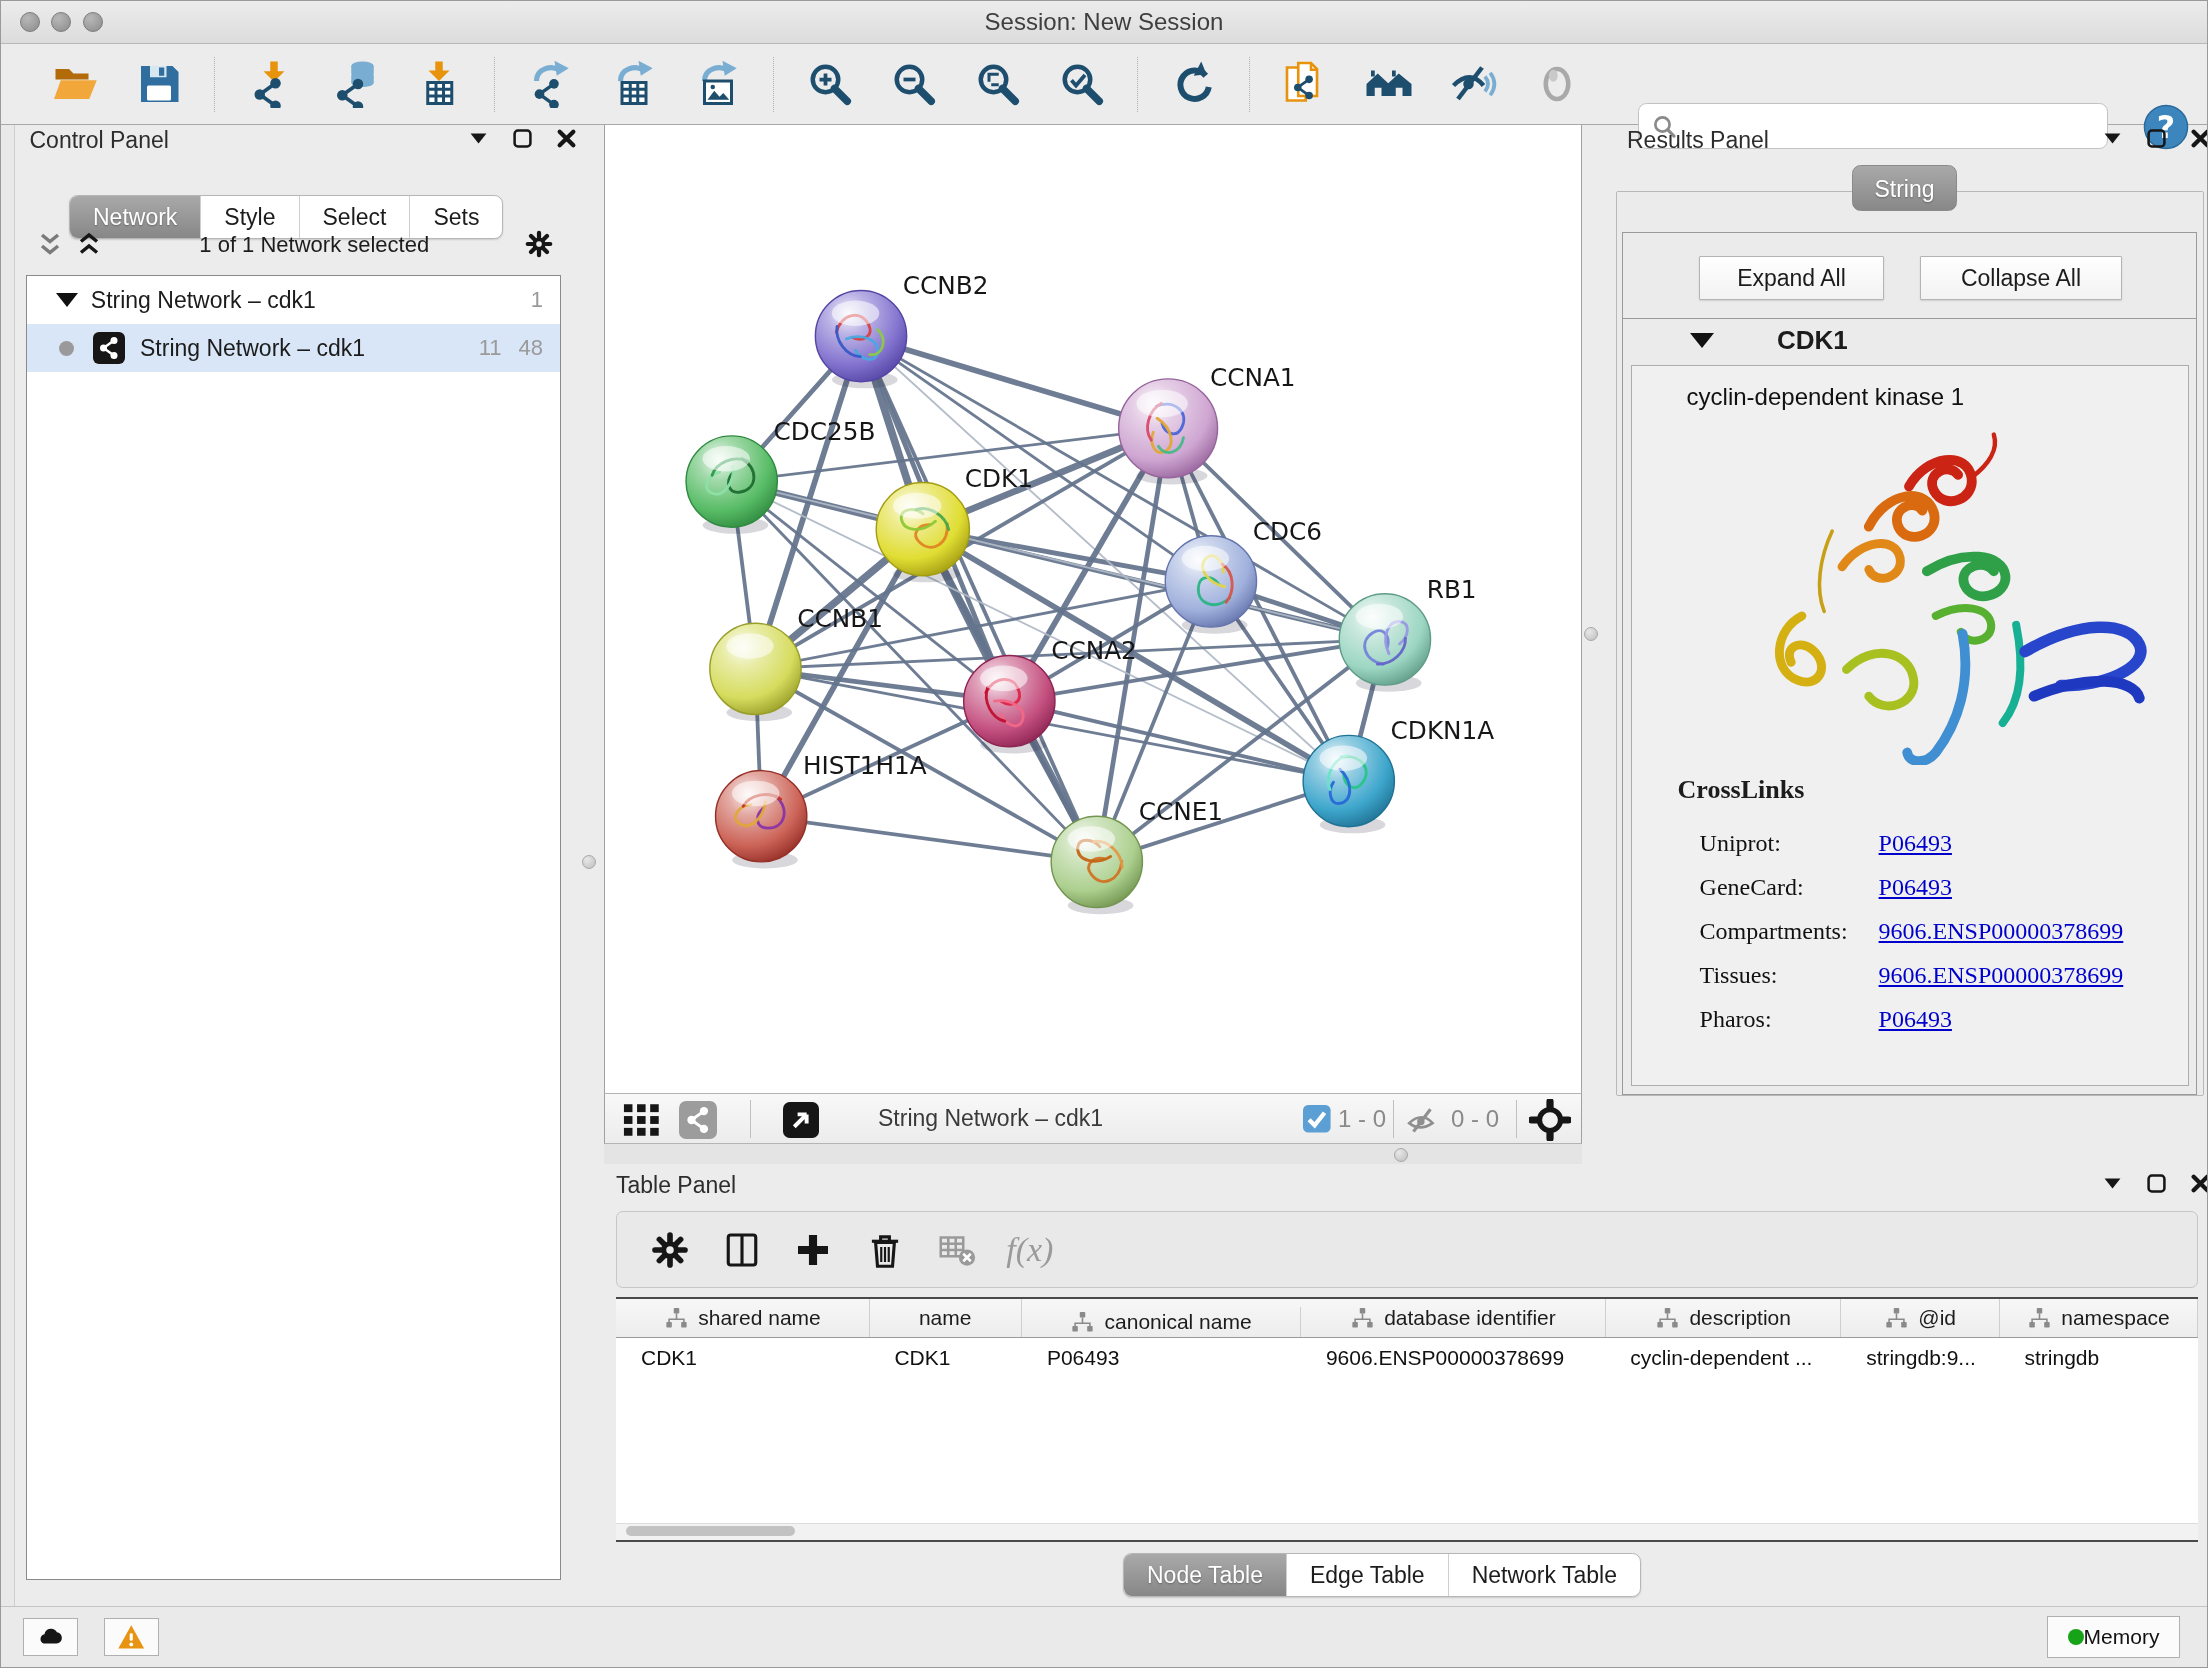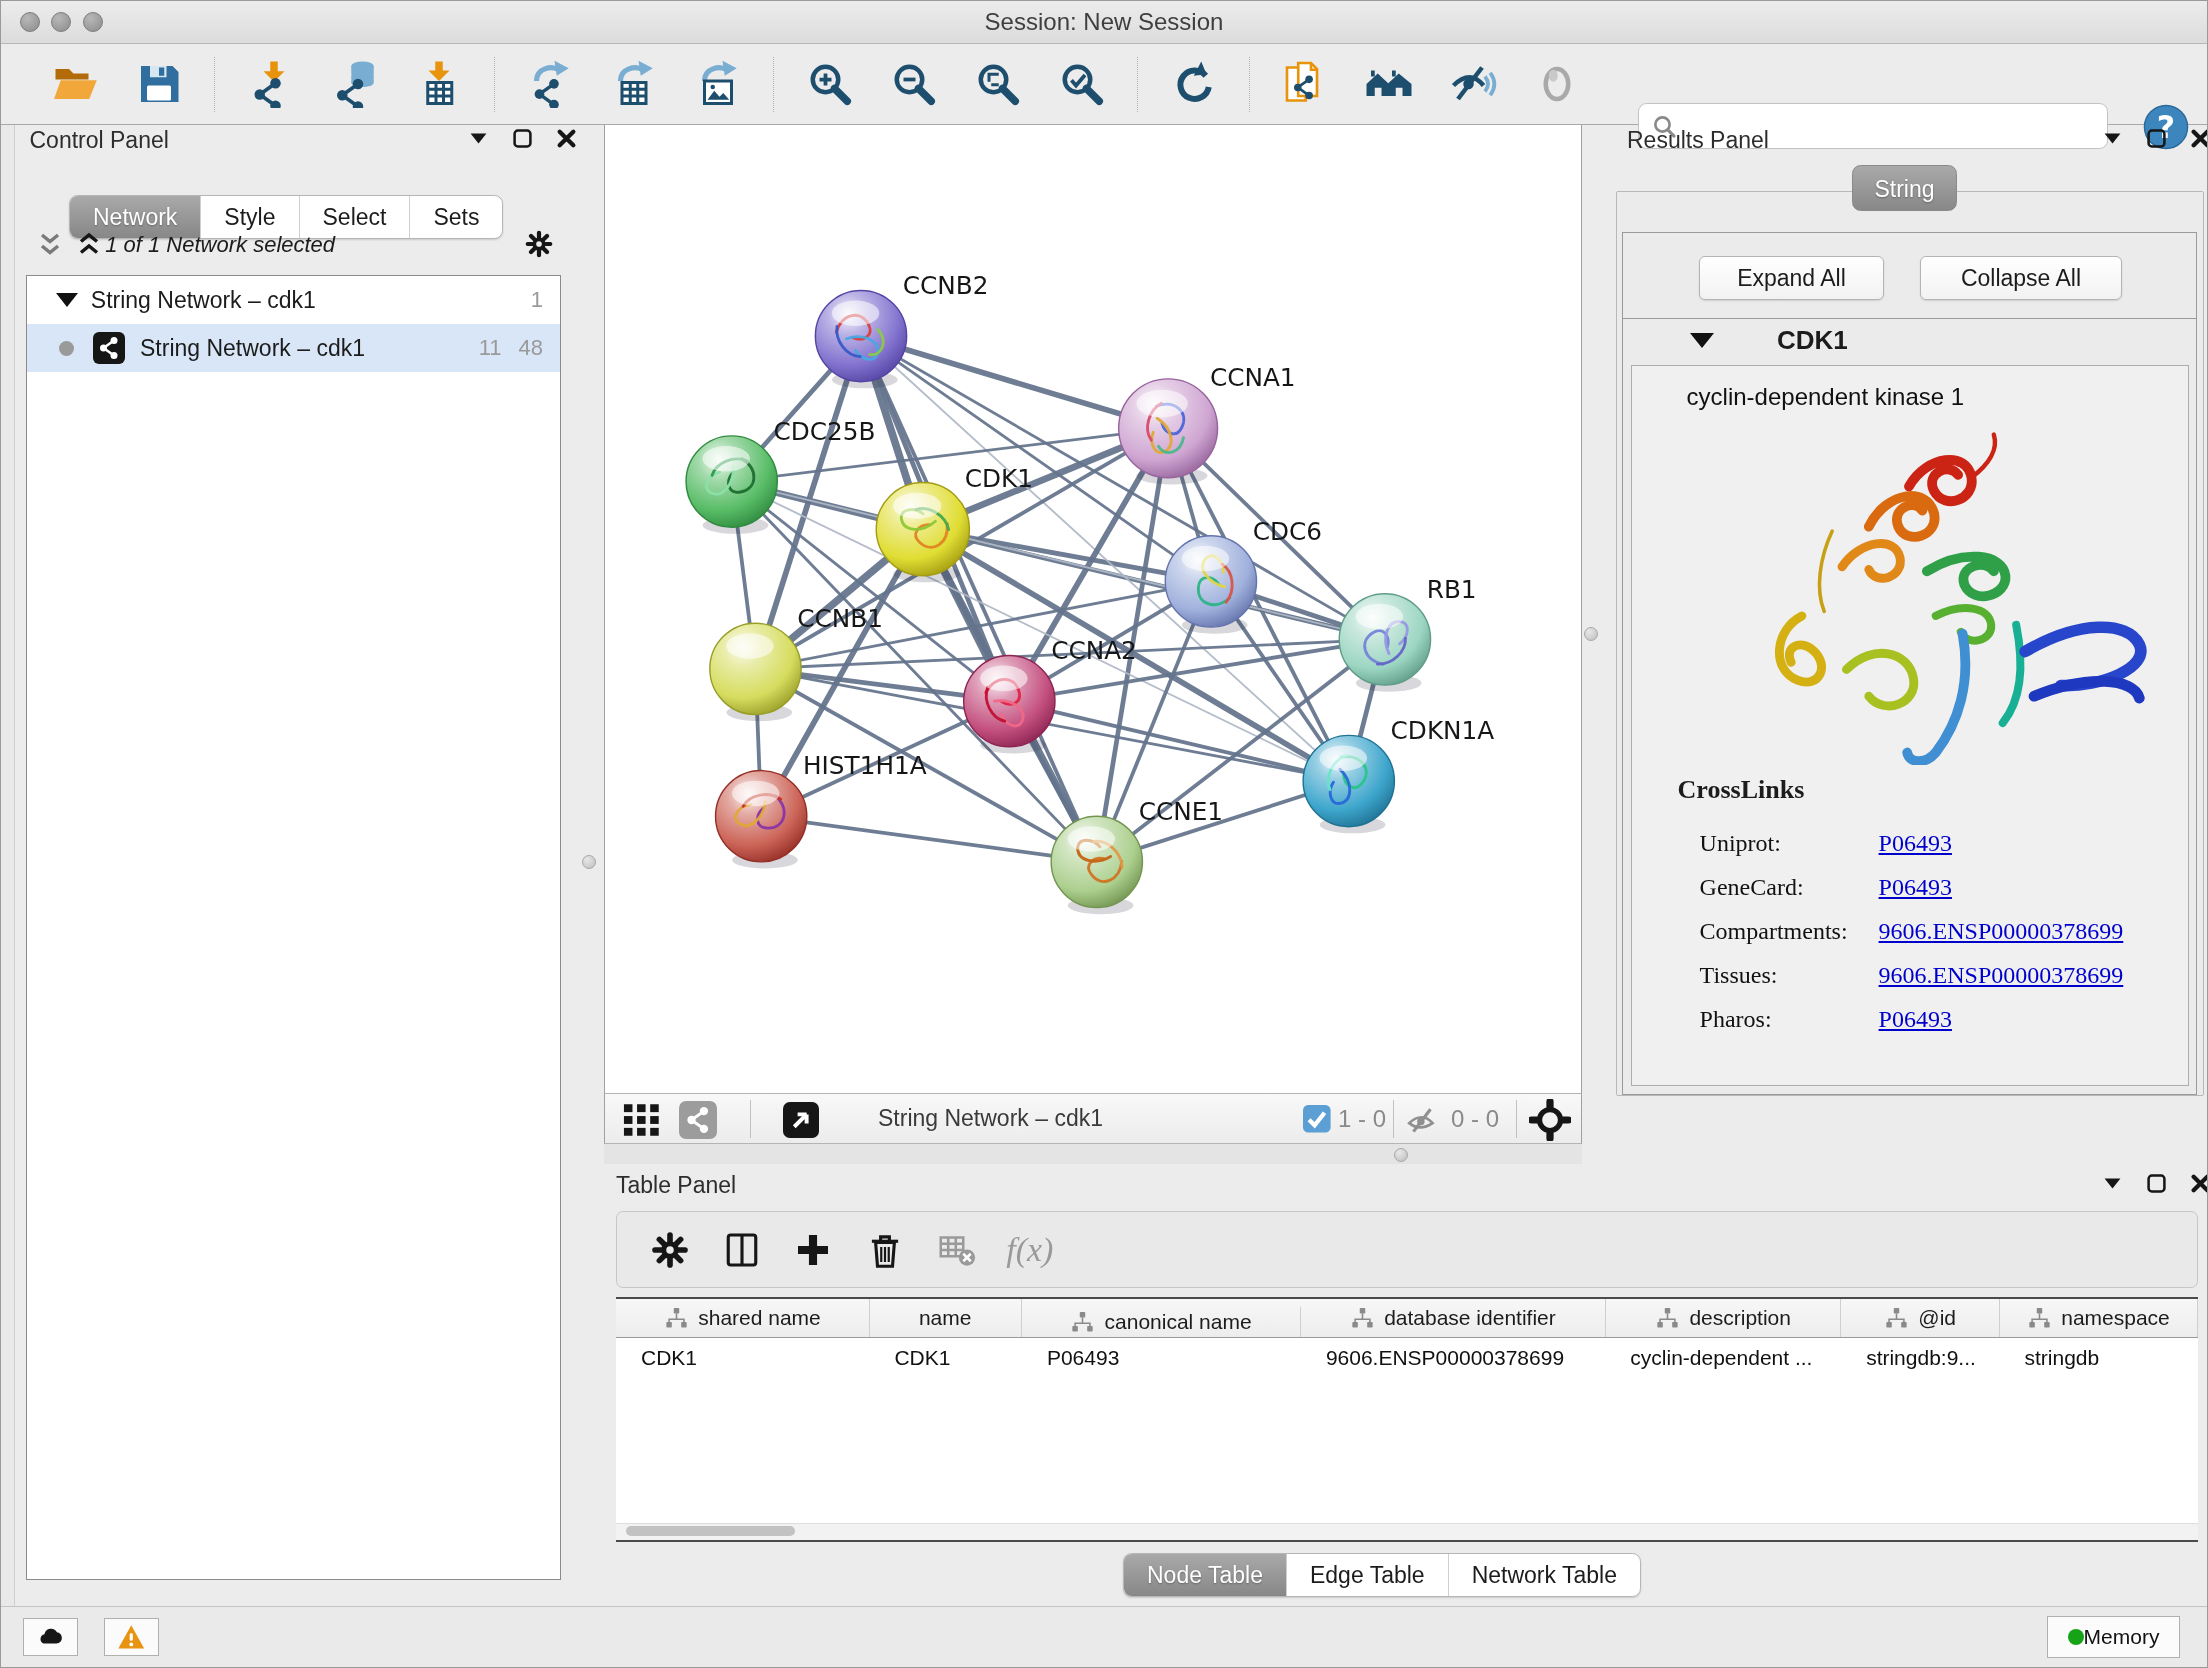--- a/index.html
+++ b/index.html
@@ -34,21 +34,21 @@
   .pctl svg{width:23px;height:23px;}
   .seg{display:flex;border:1px solid #b6b6b6;border-radius:8.6px;background:#fff;overflow:hidden;
        box-shadow:0 1px 1.9px rgba(0,0,0,.15);}
   .seg .tab{padding:0 23px;line-height:42px;font-size:23px;color:#1c1c1c;border-left:1px solid #cfcfcf;white-space:nowrap;}
   .seg .tab:first-child{border-left:none;}
   .seg .tab.active{background:linear-gradient(#a9a9a9,#878787);color:#fff;text-shadow:0 1px 1.9px rgba(0,0,0,.3);}
   
   .leftstrip{position:absolute;left:0;top:124px;width:13.3px;height:1482px;background:#e9e9e9;border-right:1px solid #cfcfcf;}
   .cp-tabs{position:absolute;left:68px;top:164px;margin-top:30px;}
   .cp-sumrow{position:absolute;left:25px;top:221px;width:535px;height:46px;display:flex;align-items:center;}
-  .cp-sum{flex:1;font-size:22px;color:#1c1c1c;font-style:italic;}
+  .cp-sum{flex:1;text-align:center;font-size:22px;color:#1c1c1c;}
   .chev{width:32px;height:32px;margin-left:7.6px;}
   .chev svg{width:32px;height:32px;}
   .gearbtn{width:32px;height:32px;margin-right:5.7px;border:none;background:transparent;padding:0;}
   .gearbtn svg{width:30px;height:30px;}
   .treebox{position:absolute;left:25px;top:274px;width:535px;height:1305px;background:#fff;
            border:1px solid #8a8a8a;box-sizing:border-box;}
   .trow{display:flex;align-items:center;height:48px;font-size:23px;}
   .trow .cnt{color:#9a9a9a;margin-right:17px;font-size:22px;}
   .trow.sel{background:#d9e6f7;}
   .tri{width:0;height:0;border-left:11.4px solid transparent;border-right:11.4px solid transparent;
@@ -71,21 +71,21 @@
   .knob{position:absolute;width:14.3px;height:14.3px;border-radius:50%;background:radial-gradient(circle at 35% 30%,#e8e8e8,#bdbdbd);border:1px solid #a8a8a8;box-sizing:border-box;}
   
   .rp-outerbox{position:absolute;left:1615px;top:190px;width:588px;height:905px;background:#ebebeb;
                border:1px solid #b8b8b8;border-radius:1.9px;box-sizing:border-box;}
   .rp-tab{position:absolute;left:1851px;top:164px;width:105px;height:46px;line-height:46px;text-align:center;
           background:linear-gradient(#a9a9a9,#888888);color:#fff;font-size:23px;border-radius:8.6px;
           border:1px solid #8a8a8a;box-sizing:border-box;text-shadow:0 1px 1.9px rgba(0,0,0,.3);}
   .rp-expbox{position:absolute;left:1621px;top:231px;width:575px;height:88px;background:#ebebeb;
              border:1px solid #9a9a9a;box-sizing:border-box;}
   .rp-btn{position:absolute;top:23px;height:44px;background:linear-gradient(#ffffff,#f2f2f2);
-          border:1px solid #b4b4b4;border-radius:6px;font-size:23px;color:#1c1c1c;
+          border:1px solid #b4b4b4;border-radius:1px;font-size:23px;color:#1c1c1c;
           font-family:"Liberation Sans",sans-serif;box-shadow:0 1px 1.9px rgba(0,0,0,.12);}
   .rp-protbox{position:absolute;left:1621px;top:317px;width:575px;height:777px;background:#ebebeb;
               border:1px solid #9a9a9a;box-sizing:border-box;}
   .rp-prothead{position:absolute;left:0;top:0;width:100%;height:42px;display:flex;align-items:center;}
   .rp-tri{width:0;height:0;border-left:12.4px solid transparent;border-right:12.4px solid transparent;
           border-top:15px solid #111;margin:0 0 0 67px;}
   .rp-protname{font-size:26px;font-weight:bold;margin-left:63px;}
   .rp-inner{position:absolute;left:7.6px;top:46px;width:558px;height:721px;background:#f0f0f0;
             border:1px solid #adadad;box-sizing:border-box;}
   .rp-desc{position:absolute;left:55px;top:17px;font-size:24px;color:#111;}

